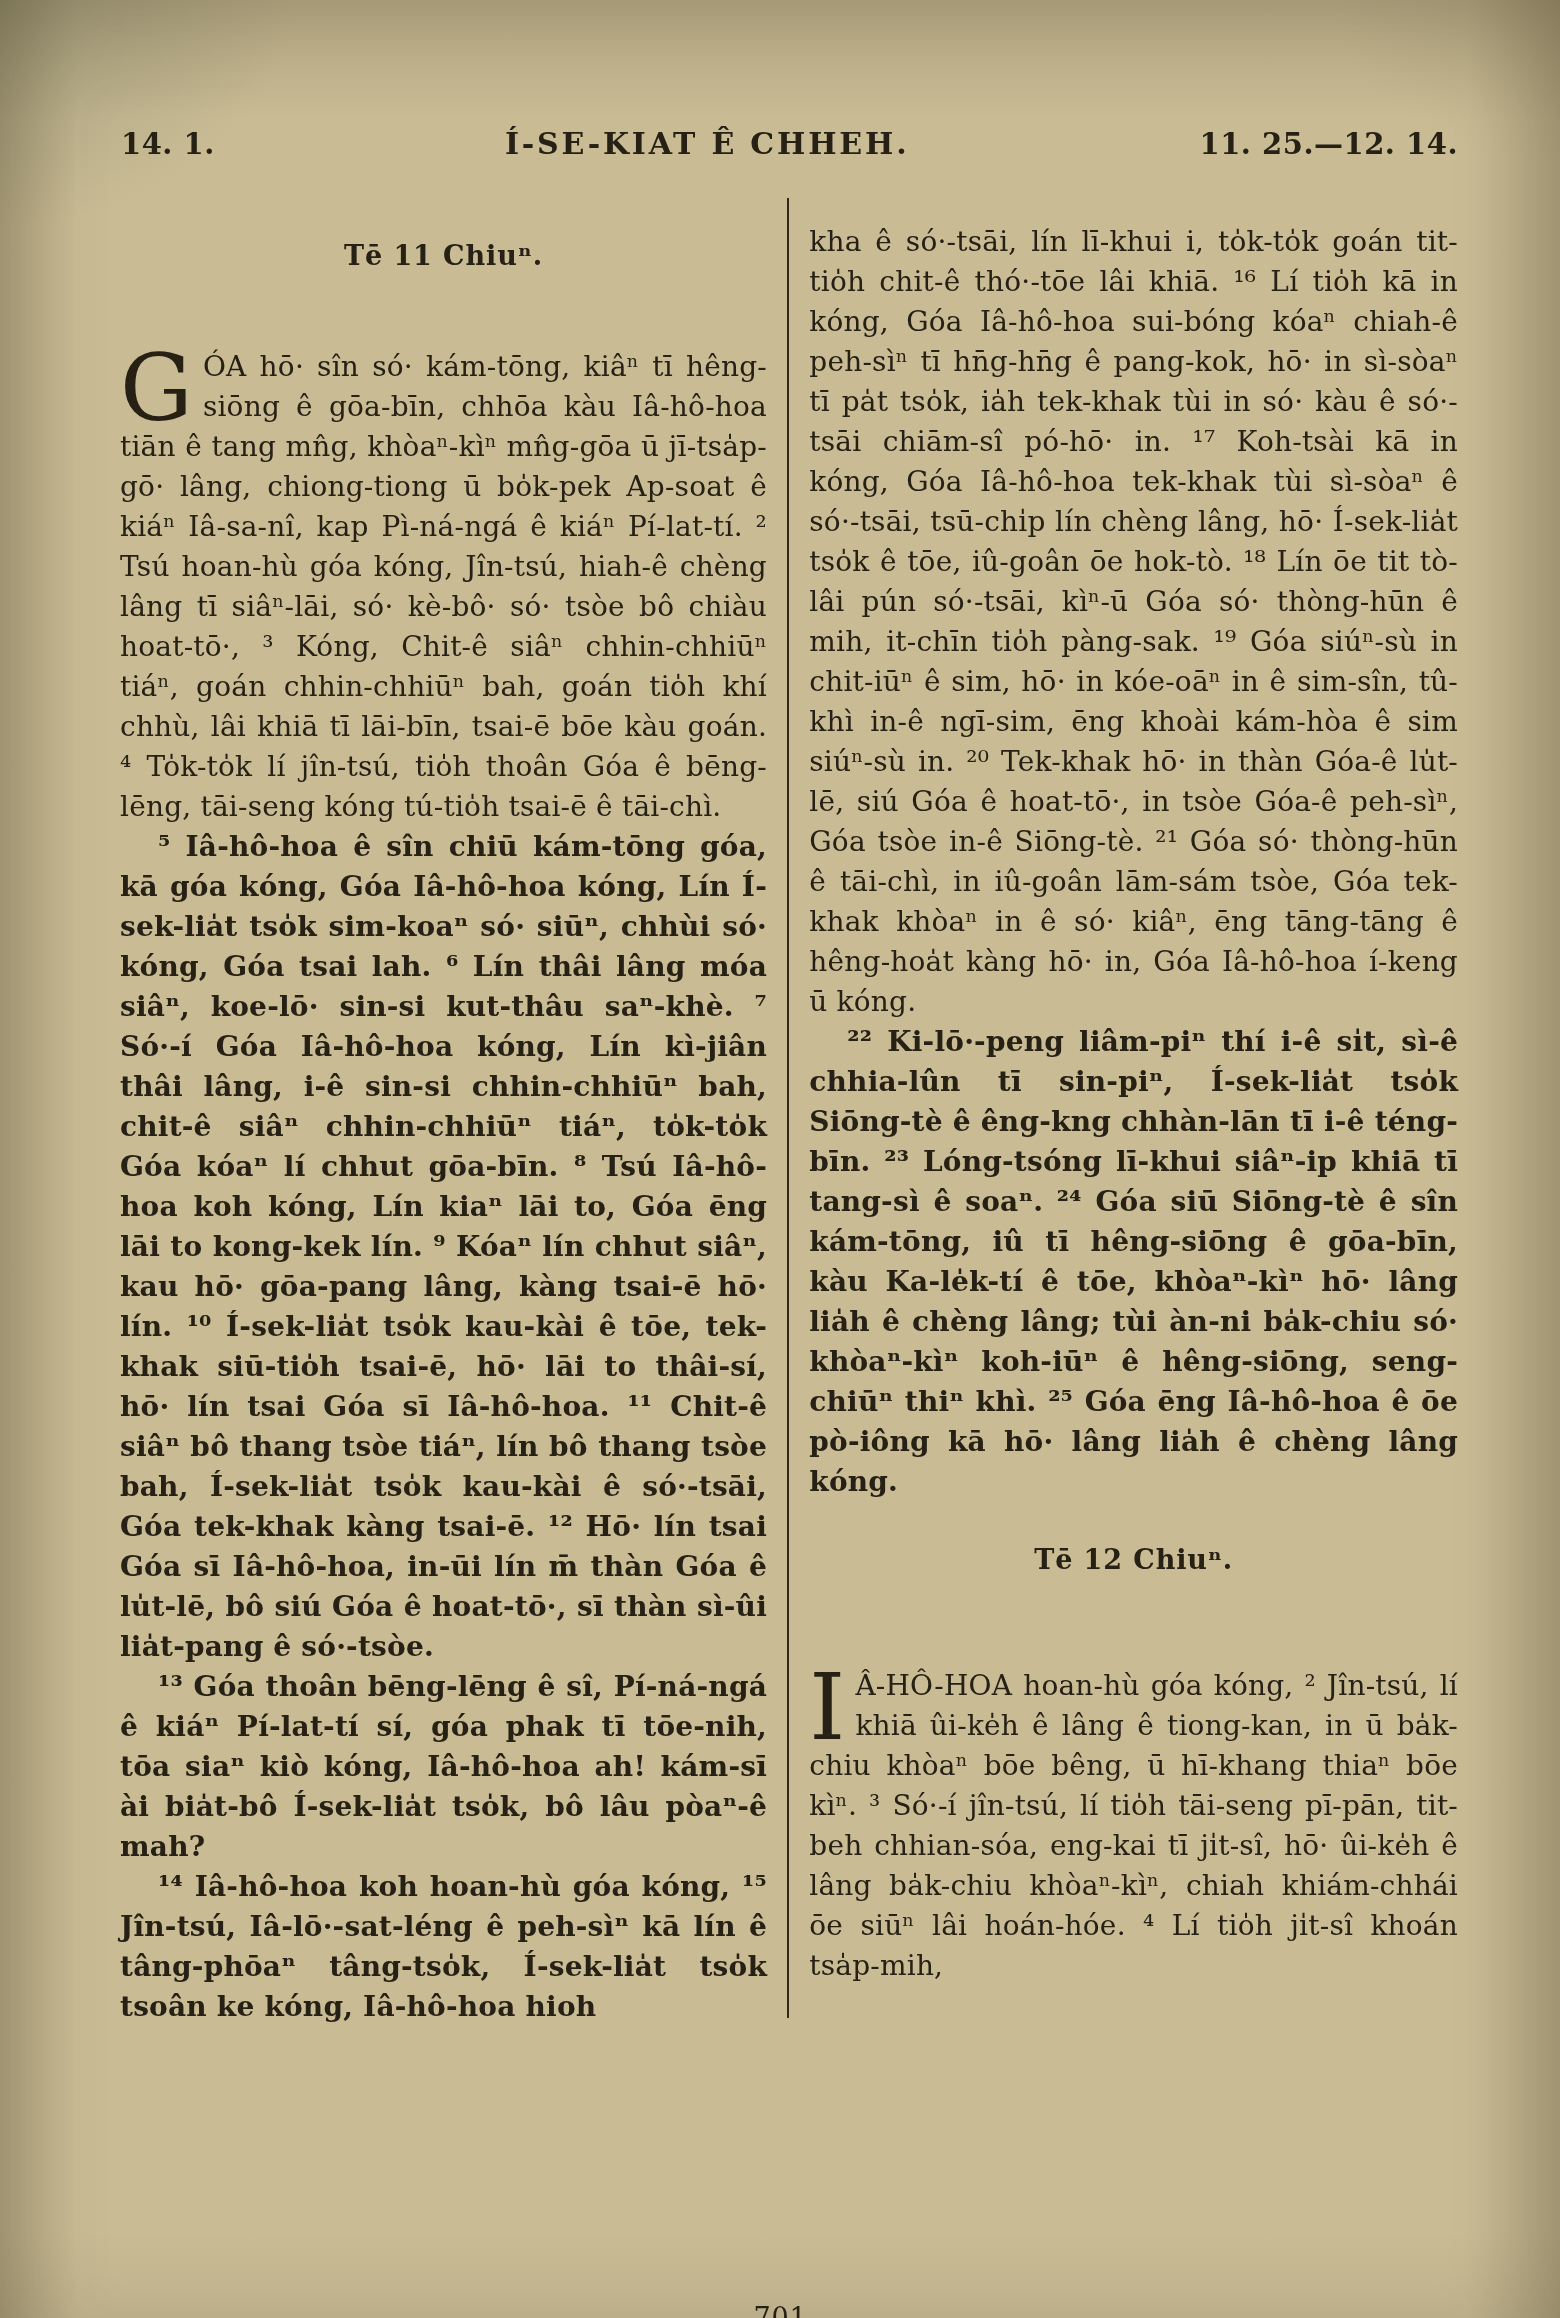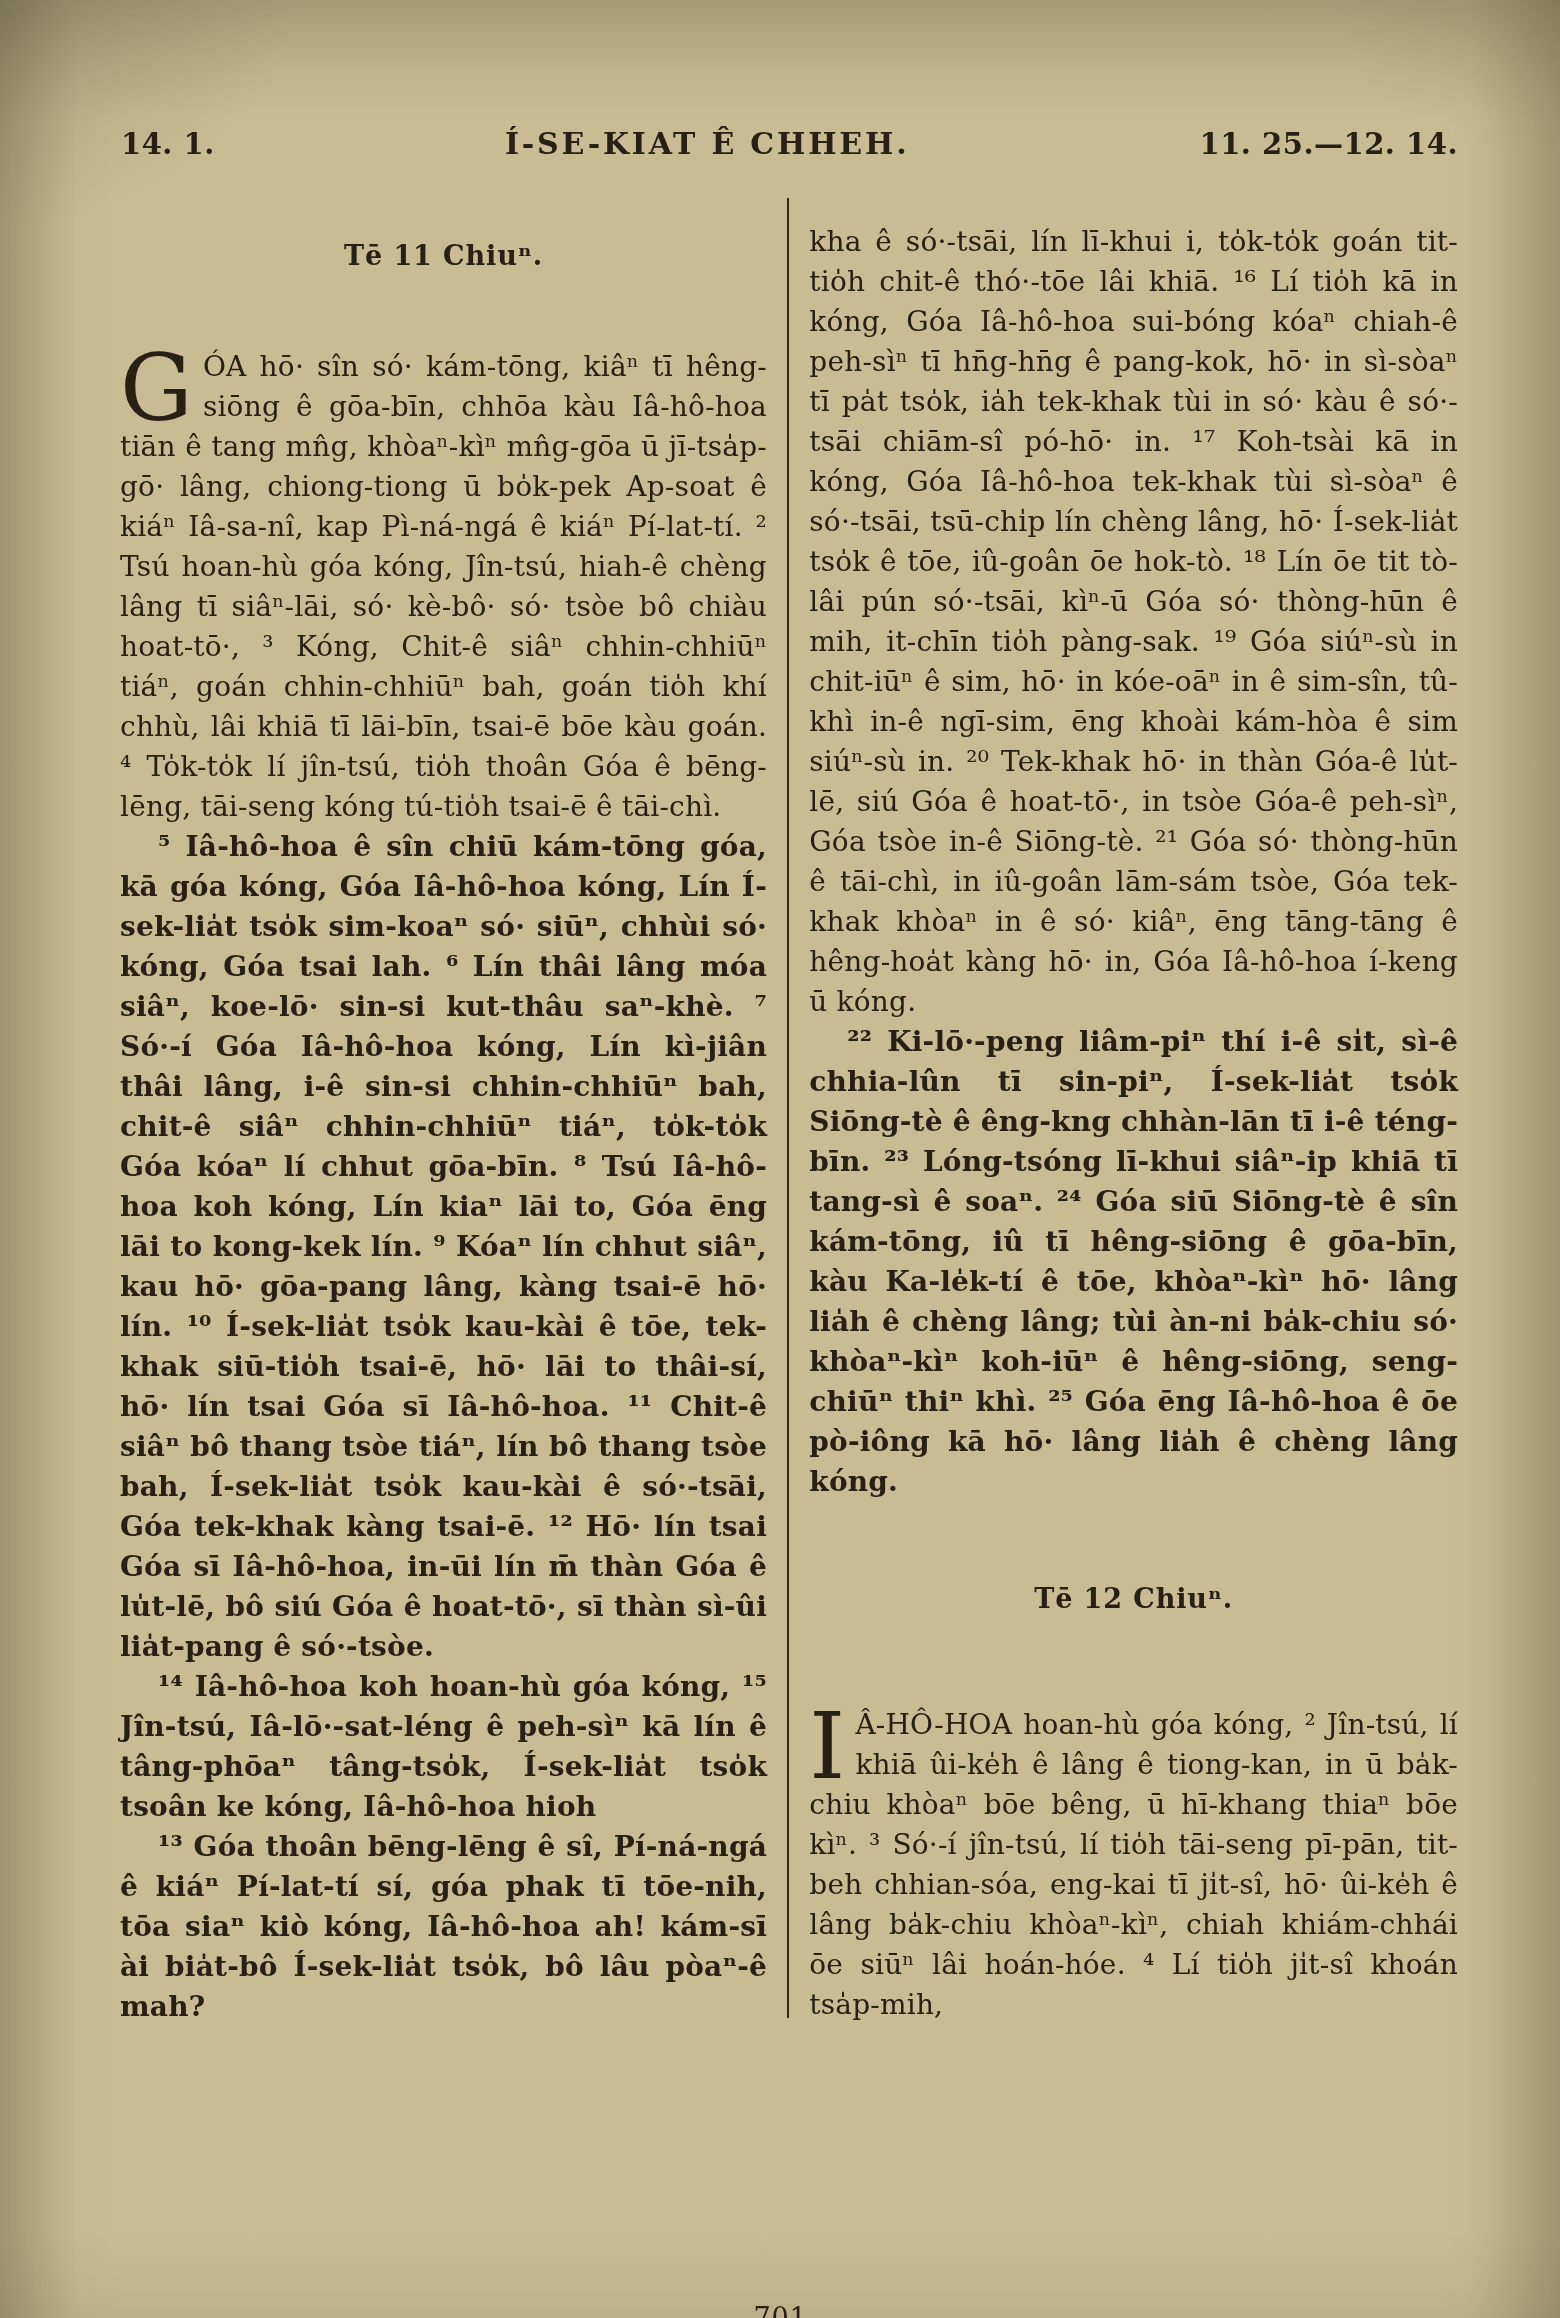--- a/index.html
+++ b/index.html
@@ -65,21 +65,21 @@
   }
 
   .chapter-heading {
     text-align: center;
     font-size: 27px;
     font-weight: bold;
     letter-spacing: 0.9px;
     margin: 47px 0 78px 0;
     line-height: 1;
   }
-  .chapter-heading.ch12 { margin: 83px 0 93px 0; }
+  .chapter-heading.ch12 { margin: 44px 0 93px 0; }
 
   .para { margin: 0; }
   .para.indent { text-indent: 38px; font-weight: bold; }
   .para.cont { text-indent: 0; margin-top: 27px; }
 
   .dropcap {
     float: left;
     font-size: 91px;
     line-height: 70px;
     padding: 7.4px 10.2px 0 0;
@@ -109,23 +109,23 @@
 
   <div class="columns">
 
     <div class="col col-left">
       <h2 class="chapter-heading">Tē 11 Chiuⁿ.</h2>
 
       <p class="para"><span class="dropcap">G</span><span>ÓA hō· sîn só· kám-tōng, kiâⁿ tī hêng-siōng ê gōa-bīn, chhōa kàu Iâ-hô-hoa tiān ê tang mn̂g, khòaⁿ-kìⁿ mn̂g-gōa ū jī-tsa̍p-gō· lâng, chiong-tiong ū bo̍k-pek Ap-soat ê kiáⁿ Iâ-sa-nî, kap Pì-ná-ngá ê kiáⁿ Pí-lat-tí. ² Tsú hoan-hù góa kóng, Jîn-tsú, hiah-ê chèng lâng tī siâⁿ-lāi, só· kè-bô· só· tsòe bô chiàu hoat-tō·, ³ Kóng, Chit-ê siâⁿ chhin-chhiūⁿ tiáⁿ, goán chhin-chhiūⁿ bah, goán tio̍h khí chhù, lâi khiā tī lāi-bīn, tsai-ē bōe kàu goán. ⁴ To̍k-to̍k lí jîn-tsú, tio̍h thoân Góa ê bēng-lēng, tāi-seng kóng tú-tio̍h tsai-ē ê tāi-chì.</span></p>
 
       <p class="para indent">⁵ Iâ-hô-hoa ê sîn chiū kám-tōng góa, kā góa kóng, Góa Iâ-hô-hoa kóng, Lín Í-sek-lia̍t tso̍k sim-koaⁿ só· siūⁿ, chhùi só· kóng, Góa tsai lah. ⁶ Lín thâi lâng móa siâⁿ, koe-lō· sin-si kut-thâu saⁿ-khè. ⁷ Só·-í Góa Iâ-hô-hoa kóng, Lín kì-jiân thâi lâng, i-ê sin-si chhin-chhiūⁿ bah, chit-ê siâⁿ chhin-chhiūⁿ tiáⁿ, to̍k-to̍k Góa kóaⁿ lí chhut gōa-bīn. ⁸ Tsú Iâ-hô-hoa koh kóng, Lín kiaⁿ lāi to, Góa ēng lāi to kong-kek lín. ⁹ Kóaⁿ lín chhut siâⁿ, kau hō· gōa-pang lâng, kàng tsai-ē hō· lín. ¹⁰ Í-sek-lia̍t tso̍k kau-kài ê tōe, tek-khak siū-tio̍h tsai-ē, hō· lāi to thâi-sí, hō· lín tsai Góa sī Iâ-hô-hoa. ¹¹ Chit-ê siâⁿ bô thang tsòe tiáⁿ, lín bô thang tsòe bah, Í-sek-lia̍t tso̍k kau-kài ê só·-tsāi, Góa tek-khak kàng tsai-ē. ¹² Hō· lín tsai Góa sī Iâ-hô-hoa, in-ūi lín m̄ thàn Góa ê lu̍t-lē, bô siú Góa ê hoat-tō·, sī thàn sì-ûi lia̍t-pang ê só·-tsòe.</p>
 
+      <p class="para indent">¹³ Góa thoân bēng-lēng ê sî, Pí-ná-ngá ê kiáⁿ Pí-lat-tí sí, góa phak tī tōe-nih, tōa siaⁿ kiò kóng, Iâ-hô-hoa ah! kám-sī ài bia̍t-bô Í-sek-lia̍t tso̍k, bô lâu pòaⁿ-ê mah?</p>
+
       <p class="para indent">¹⁴ Iâ-hô-hoa koh hoan-hù góa kóng, ¹⁵ Jîn-tsú, Iâ-lō·-sat-léng ê peh-sìⁿ kā lín ê tâng-phōaⁿ tâng-tso̍k, Í-sek-lia̍t tso̍k tsoân ke kóng, Iâ-hô-hoa hioh</p>
-
-      <p class="para indent">¹³ Góa thoân bēng-lēng ê sî, Pí-ná-ngá ê kiáⁿ Pí-lat-tí sí, góa phak tī tōe-nih, tōa siaⁿ kiò kóng, Iâ-hô-hoa ah! kám-sī ài bia̍t-bô Í-sek-lia̍t tso̍k, bô lâu pòaⁿ-ê mah?</p>
     </div>
 
     <div class="divider"></div>
 
     <div class="col col-right">
       <p class="para cont">kha ê só·-tsāi, lín lī-khui i, to̍k-to̍k goán tit-tio̍h chit-ê thó·-tōe lâi khiā. ¹⁶ Lí tio̍h kā in kóng, Góa Iâ-hô-hoa sui-bóng kóaⁿ chiah-ê peh-sìⁿ tī hn̄g-hn̄g ê pang-kok, hō· in sì-sòaⁿ tī pa̍t tso̍k, ia̍h tek-khak tùi in só· kàu ê só·-tsāi chiām-sî pó-hō· in. ¹⁷ Koh-tsài kā in kóng, Góa Iâ-hô-hoa tek-khak tùi sì-sòaⁿ ê só·-tsāi, tsū-chi̍p lín chèng lâng, hō· Í-sek-lia̍t tso̍k ê tōe, iû-goân ōe hok-tò. ¹⁸ Lín ōe tit tò-lâi pún só·-tsāi, kìⁿ-ū Góa só· thòng-hūn ê mih, it-chīn tio̍h pàng-sak. ¹⁹ Góa siúⁿ-sù in chit-iūⁿ ê sim, hō· in kóe-oāⁿ in ê sim-sîn, tû-khì in-ê ngī-sim, ēng khoài kám-hòa ê sim siúⁿ-sù in. ²⁰ Tek-khak hō· in thàn Góa-ê lu̍t-lē, siú Góa ê hoat-tō·, in tsòe Góa-ê peh-sìⁿ, Góa tsòe in-ê Siōng-tè. ²¹ Góa só· thòng-hūn ê tāi-chì, in iû-goân lām-sám tsòe, Góa tek-khak khòaⁿ in ê só· kiâⁿ, ēng tāng-tāng ê hêng-hoa̍t kàng hō· in, Góa Iâ-hô-hoa í-keng ū kóng.</p>
 
       <p class="para indent">²² Ki-lō·-peng liâm-piⁿ thí i-ê si̍t, sì-ê chhia-lûn tī sin-piⁿ, Í-sek-lia̍t tso̍k Siōng-tè ê êng-kng chhàn-lān tī i-ê téng-bīn. ²³ Lóng-tsóng lī-khui siâⁿ-ip khiā tī tang-sì ê soaⁿ. ²⁴ Góa siū Siōng-tè ê sîn kám-tōng, iû tī hêng-siōng ê gōa-bīn, kàu Ka-le̍k-tí ê tōe, khòaⁿ-kìⁿ hō· lâng lia̍h ê chèng lâng; tùi àn-ni ba̍k-chiu só· khòaⁿ-kìⁿ koh-iūⁿ ê hêng-siōng, seng-chiūⁿ thiⁿ khì. ²⁵ Góa ēng Iâ-hô-hoa ê ōe pò-iông kā hō· lâng lia̍h ê chèng lâng kóng.</p>
 
       <h2 class="chapter-heading ch12">Tē 12 Chiuⁿ.</h2>

